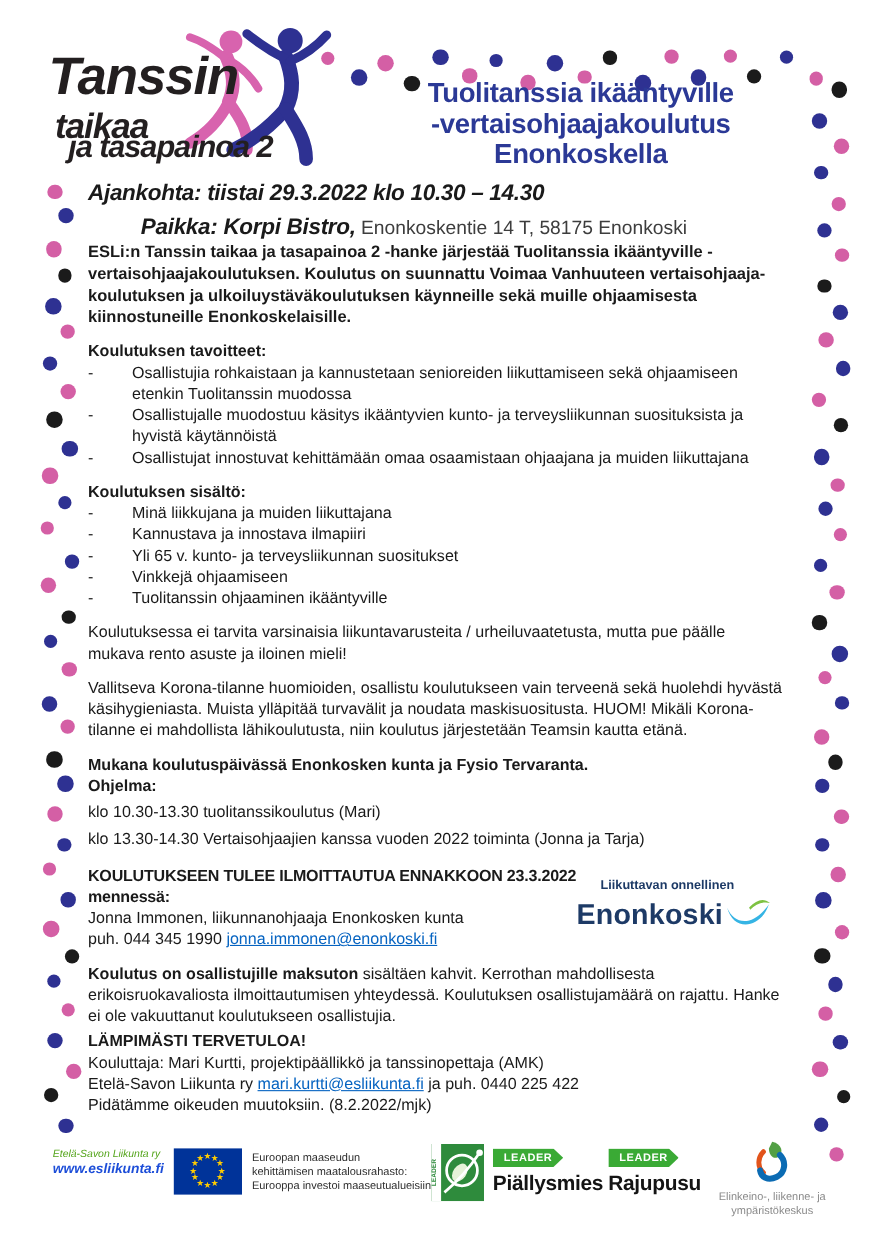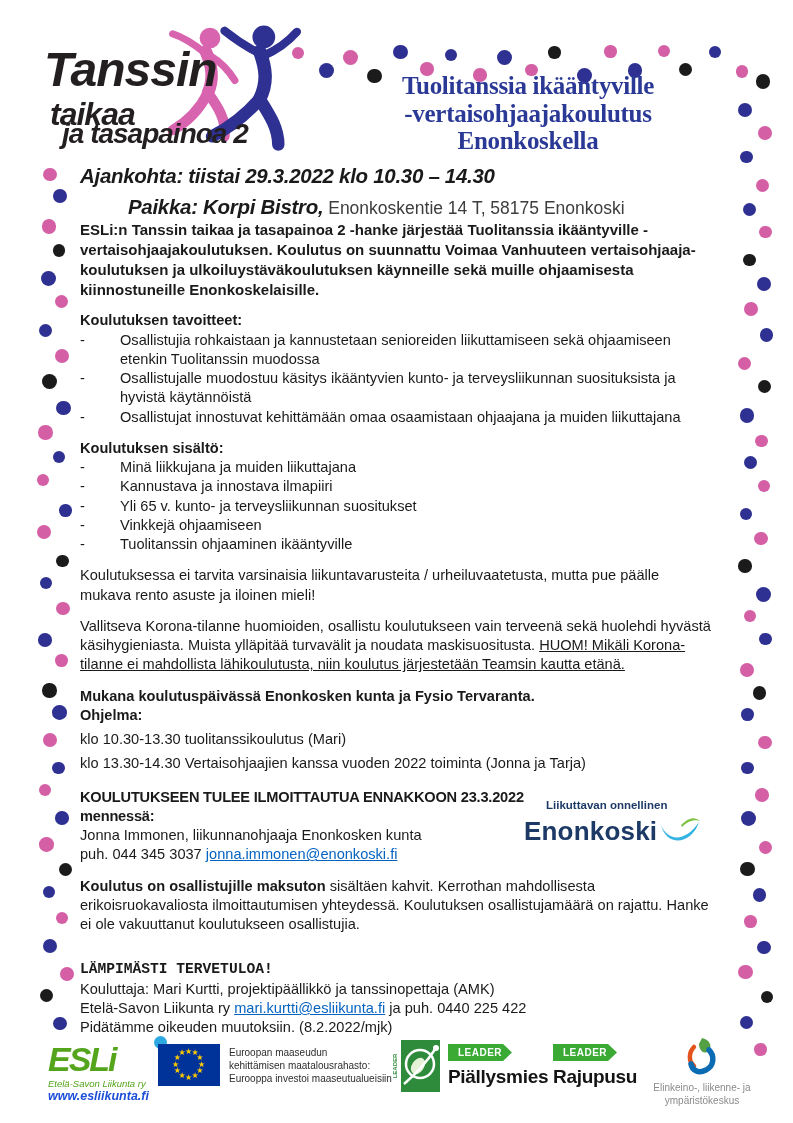--- a/index.html
+++ b/index.html
@@ -14,47 +14,47 @@
 
   
   .logo-block { position:absolute; left:36px; top:30px; width:310px; height:140px; z-index:3; }
   .logo-line { position:absolute; font-weight:bold; font-style:italic; color:#231f20; line-height:1; z-index:3; letter-spacing:-1px; }
   .logo-line1 { left:8px;  top:16px; font-size:48px; }
   .logo-line2 { left:14px; top:68px; font-size:32px; }
   .logo-line3 { left:26px; top:90px; font-size:28px; }
   .dancers { position:absolute; left:116px; top:-6px; z-index:2; }
 
   .main-title { position:absolute; left:322px; top:72px; width:412px; z-index:3;
-    text-align:center; color:#2b3996; font-weight:bold; font-size:25px; line-height:1.1; letter-spacing:-0.3px;font-family:Liberation Serif, serif; }
+    text-align:center; color:#2b3996; font-weight:bold; font-size:25px; line-height:1.1; letter-spacing:-0.3px; }
 
   
   .content { position:absolute; left:80px; top:162px; width:634px; z-index:3;
     font-size:14.6px; line-height:1.32; }
   .when  { font-size:20.5px; font-weight:bold; font-style:italic; letter-spacing:-0.3px; }
   .place { font-size:20.5px; font-weight:bold; font-style:italic; margin-top:4px; letter-spacing:-0.3px;margin-left:48px; }
   .place .addr { font-weight:normal; font-style:normal; font-size:17.5px; color:#3d3d3d; letter-spacing:0; }
   .intro { font-weight:bold; font-size:15px; }
   .sec-h { font-weight:bold; margin-top:12px; }
   .li { display:flex; }
   .li .dash { width:40px; flex:none; }
   .li .txt { flex:1; }
   .para { margin-top:12px; }
-  .u { text-decoration:underline; }
+  .u { }
   .bold-line { font-weight:bold; }
   .prog-line { margin-top:5px; }
   .reg-row { display:flex; margin-top:14px; }
   .reg-left { flex:1; }
   .reg-h { font-weight:bold; letter-spacing:-0.2px; }
   a.mail { color:#0563c1; text-decoration:underline; }
   
   .enon { width:190px; flex:none; padding-top:10px; text-align:center; }
   .enon-tag { font-size:11.5px; font-weight:bold; color:#1d3a66; text-align:left; padding-left:22px; }
   .enon-row { display:flex; align-items:center; }
   .enon-name { font-size:26px; font-weight:600; color:#1d3a66; letter-spacing:0.2px; }
-  .closing-h { font-weight:bold; margin-top:26px;font-family:Liberation Mono, monospace; }
+  .closing-h { font-weight:bold; margin-top:4px; }
 
   
   .footer { position:absolute; left:0; top:1036px; width:793px; height:80px; z-index:3; }
   .f-esli { position:absolute; left:48px; top:6px; width:115px; }
   .f-esli .esli-word { font-size:34px; font-weight:900; font-style:italic; color:#55a51c; letter-spacing:-2px; line-height:1; position:relative; }
   .f-esli .esli-dot { position:absolute; right:-4px; top:-6px; width:13px; height:13px; border-radius:50%; background:#2da9e1; }
   .f-esli .esli-org { font-size:9.5px; font-style:italic; color:#55a51c; margin-top:2px; white-space:nowrap; }
   .f-esli .esli-url { font-size:12.5px; font-weight:bold; font-style:italic; color:#1d4ed8; white-space:nowrap; }
   .f-eu { position:absolute; left:158px; top:8px; display:flex; gap:9px; }
   .eu-flag { position:relative; width:62px; height:42px; background:#003399; flex:none; }
@@ -249,21 +249,21 @@
 
     <div class="para bold-line">Mukana koulutuspäivässä Enonkosken kunta ja Fysio Tervaranta.</div>
     <div class="bold-line">Ohjelma:</div>
     <div class="prog-line">klo 10.30-13.30 tuolitanssikoulutus (Mari)</div>
     <div class="prog-line">klo 13.30-14.30 Vertaisohjaajien kanssa vuoden 2022 toiminta (Jonna ja Tarja)</div>
 
     <div class="reg-row">
       <div class="reg-left">
         <div class="reg-h">KOULUTUKSEEN TULEE ILMOITTAUTUA ENNAKKOON 23.3.2022 mennessä:</div>
         <div>Jonna Immonen, liikunnanohjaaja Enonkosken kunta</div>
-        <div><span>puh. 044 345 3037 </span><a class="mail" href="#">jonna.immonen@enonkoski.fi</a></div>
+        <div><span>puh. 044 345 1990 </span><a class="mail" href="#">jonna.immonen@enonkoski.fi</a></div>
       </div>
       <div class="enon">
         <div class="enon-tag">Liikuttavan onnellinen</div>
         <div class="enon-row">
           <span class="enon-name">Enonkoski</span>
           <svg width="46" height="36" viewBox="0 0 46 36">
             <path d="M4,12 C10,27 27,31 42,9 C35,31 10,35 4,12 Z" fill="#35b4e4"></path>
             <path d="M24,12 C31,5 37,3 43,8 C37,6 30,9 25,14 Z" fill="#7ec242"></path>
           </svg>
         </div>
@@ -273,21 +273,20 @@
     <div class="para"><span class="bold-line">Koulutus on osallistujille maksuton</span><span> sisältäen kahvit. Kerrothan mahdollisesta erikoisruokavaliosta ilmoittautumisen yhteydessä. Koulutuksen osallistujamäärä on rajattu. Hanke ei ole vakuuttanut koulutukseen osallistujia.</span></div>
 
     <div class="closing-h">LÄMPIMÄSTI TERVETULOA!</div>
     <div>Kouluttaja: Mari Kurtti, projektipäällikkö ja tanssinopettaja (AMK)</div>
     <div><span>Etelä-Savon Liikunta ry </span><a class="mail" href="#">mari.kurtti@esliikunta.fi</a><span> ja puh. 0440 225 422</span></div>
     <div>Pidätämme oikeuden muutoksiin. (8.2.2022/mjk)</div>
   </div>
 
   <div class="footer">
     <div class="f-esli">
-      <div class="esli-word"><span>ESLi</span><span class="esli-dot"></span></div>
       <div class="esli-org">Etelä-Savon Liikunta ry</div>
       <div class="esli-url">www.esliikunta.fi</div>
     </div>
 
     <div class="f-eu">
       <div class="eu-flag" id="eu-flag">
           <span class="eu-star" style="left: 27px; top: 3.5px;">★</span>
           <span class="eu-star" style="left: 33.5px; top: 5.24167px;">★</span>
           <span class="eu-star" style="left: 38.2583px; top: 10px;">★</span>
           <span class="eu-star" style="left: 40px; top: 16.5px;">★</span>

